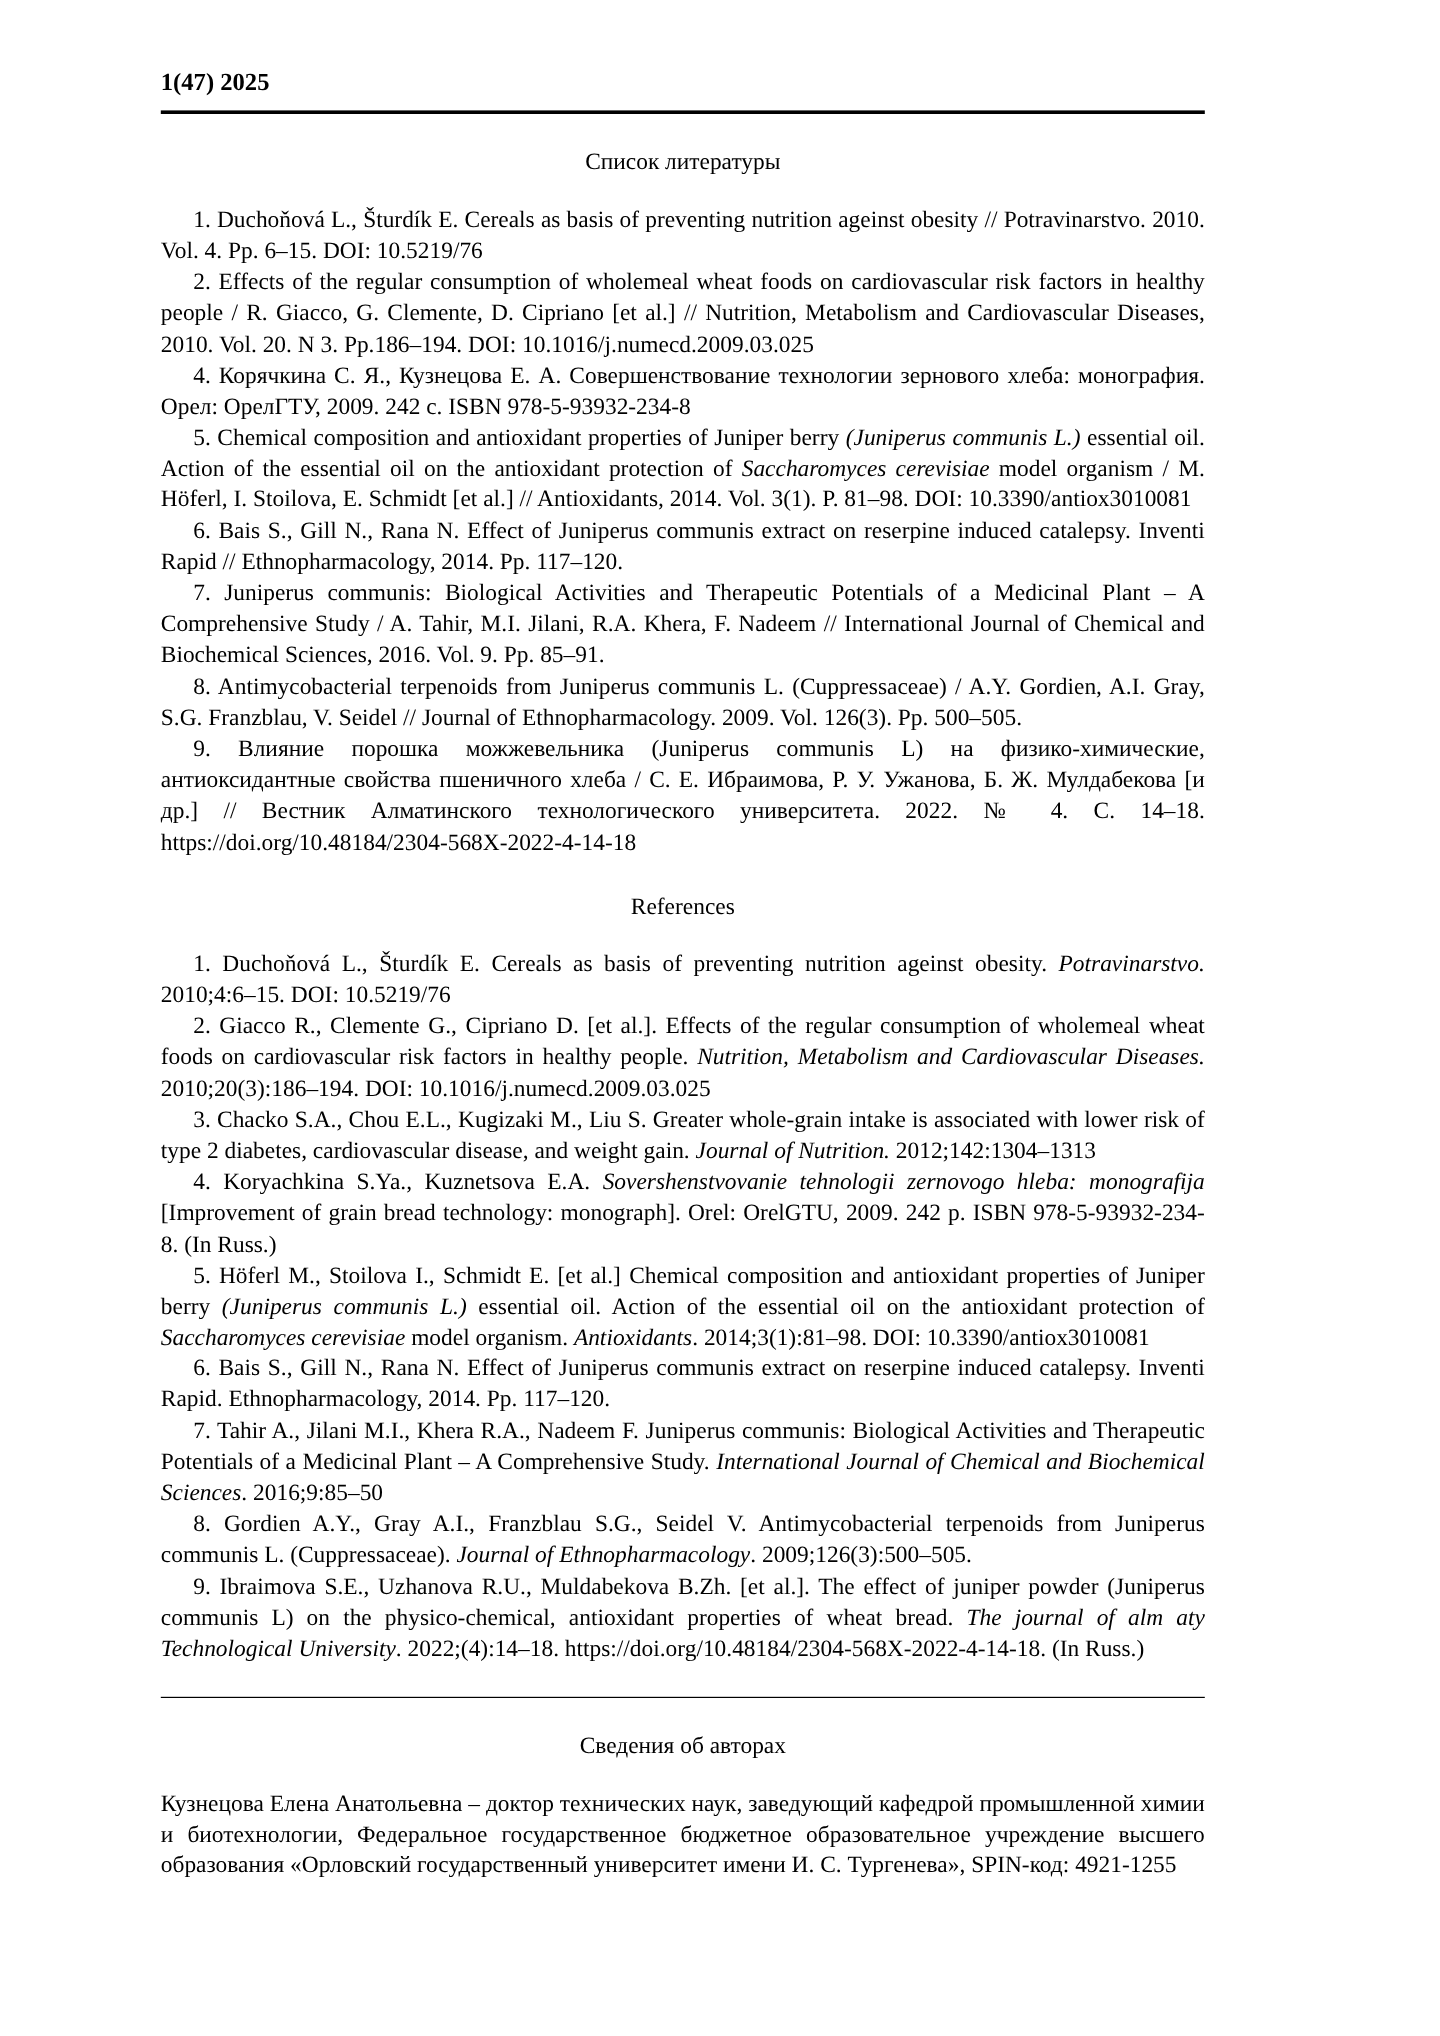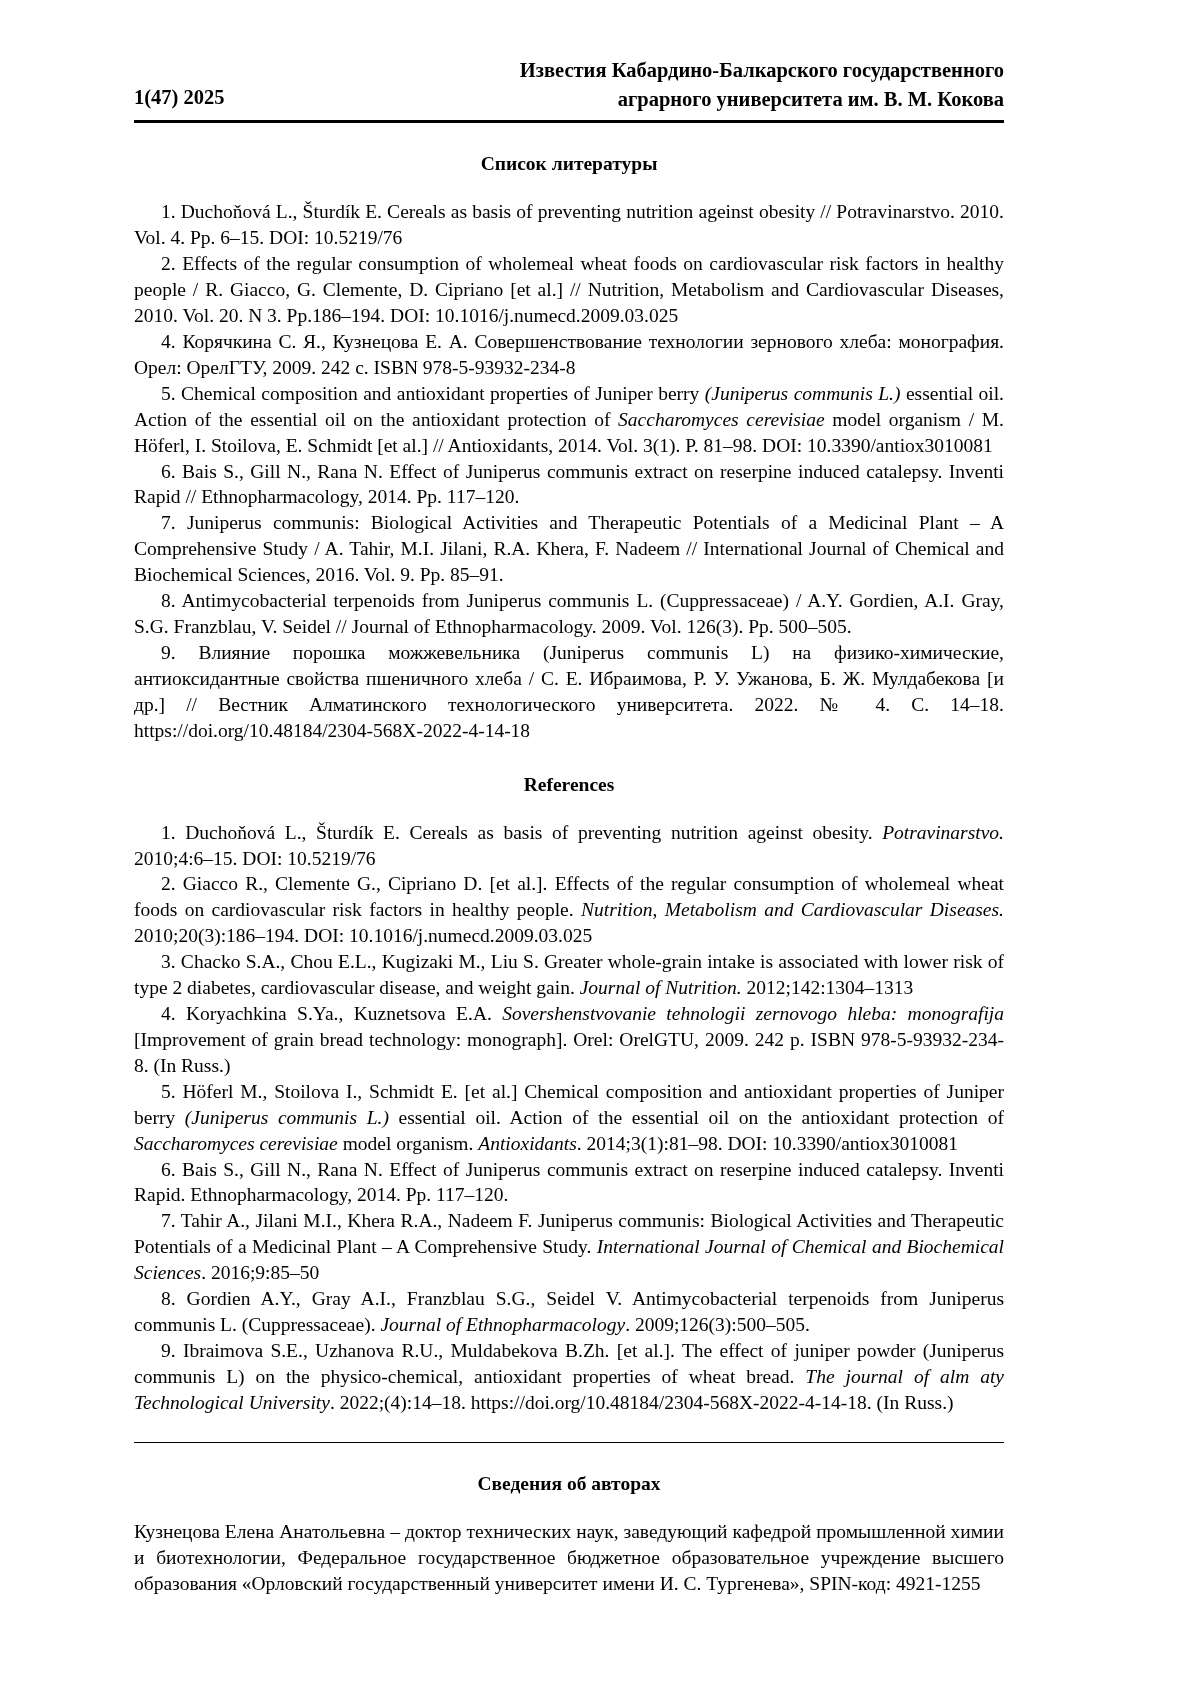--- a/index.html
+++ b/index.html
@@ -26,21 +26,21 @@
   .issue { padding-bottom: 2px; white-space: nowrap; }
   .journal { text-align: right; line-height: 1.4; }
   .header-rule {
     border: none;
     border-top: 3px solid #000;
     margin: 7px 0 0 0;
   }
   .section-title {
     text-align: center;
     font-size: 19.5px;
-    font-weight: bold;
+    font-weight: normal;
     margin: 28px 0 22px 0;
   }
   .ref {
     margin: 0;
     text-indent: 27px;
     text-align: justify;
   }
   .it { font-style: italic; }
   .bd { font-weight: normal; }
   .section-rule {
@@ -53,24 +53,20 @@
     text-align: justify;
   }
 </style>
 </head>
 <body>
 
 <div class="page">
 
   <header class="page-header">
     <div class="issue">1(47) 2025</div>
-    <div class="journal">
-      <div>Известия Кабардино-Балкарского государственного</div>
-      <div>аграрного университета им. В. М. Кокова</div>
-    </div>
   </header>
 
   <hr class="header-rule">
 
   <h2 class="section-title">Список литературы</h2>
 
   <div id="refs-ru">
       <p class="ref"><span>1. Duchoňová L., Šturdík E. Cereals as basis of preventing nutrition ageinst obesity // Potravinarstvo. 2010. Vol. 4. Pp. 6–15. DOI: 10.5219/76</span></p>
       <p class="ref"><span>2. Effects of the regular consumption of wholemeal wheat foods on cardiovascular risk factors in healthy people / R. Giacco, G. Clemente, D. Cipriano [et al.] // Nutrition, Metabolism and Cardiovascular Diseases, 2010. Vol. 20. N 3. Pp.186–194. DOI: 10.1016/j.numecd.2009.03.025</span></p>
       <p class="ref"><span>4. Корячкина С. Я., Кузнецова Е. А. Совершенствование технологии зернового хлеба: монография. Орел: ОрелГТУ, 2009. 242 с. ISBN 978-5-93932-234-8</span></p>

